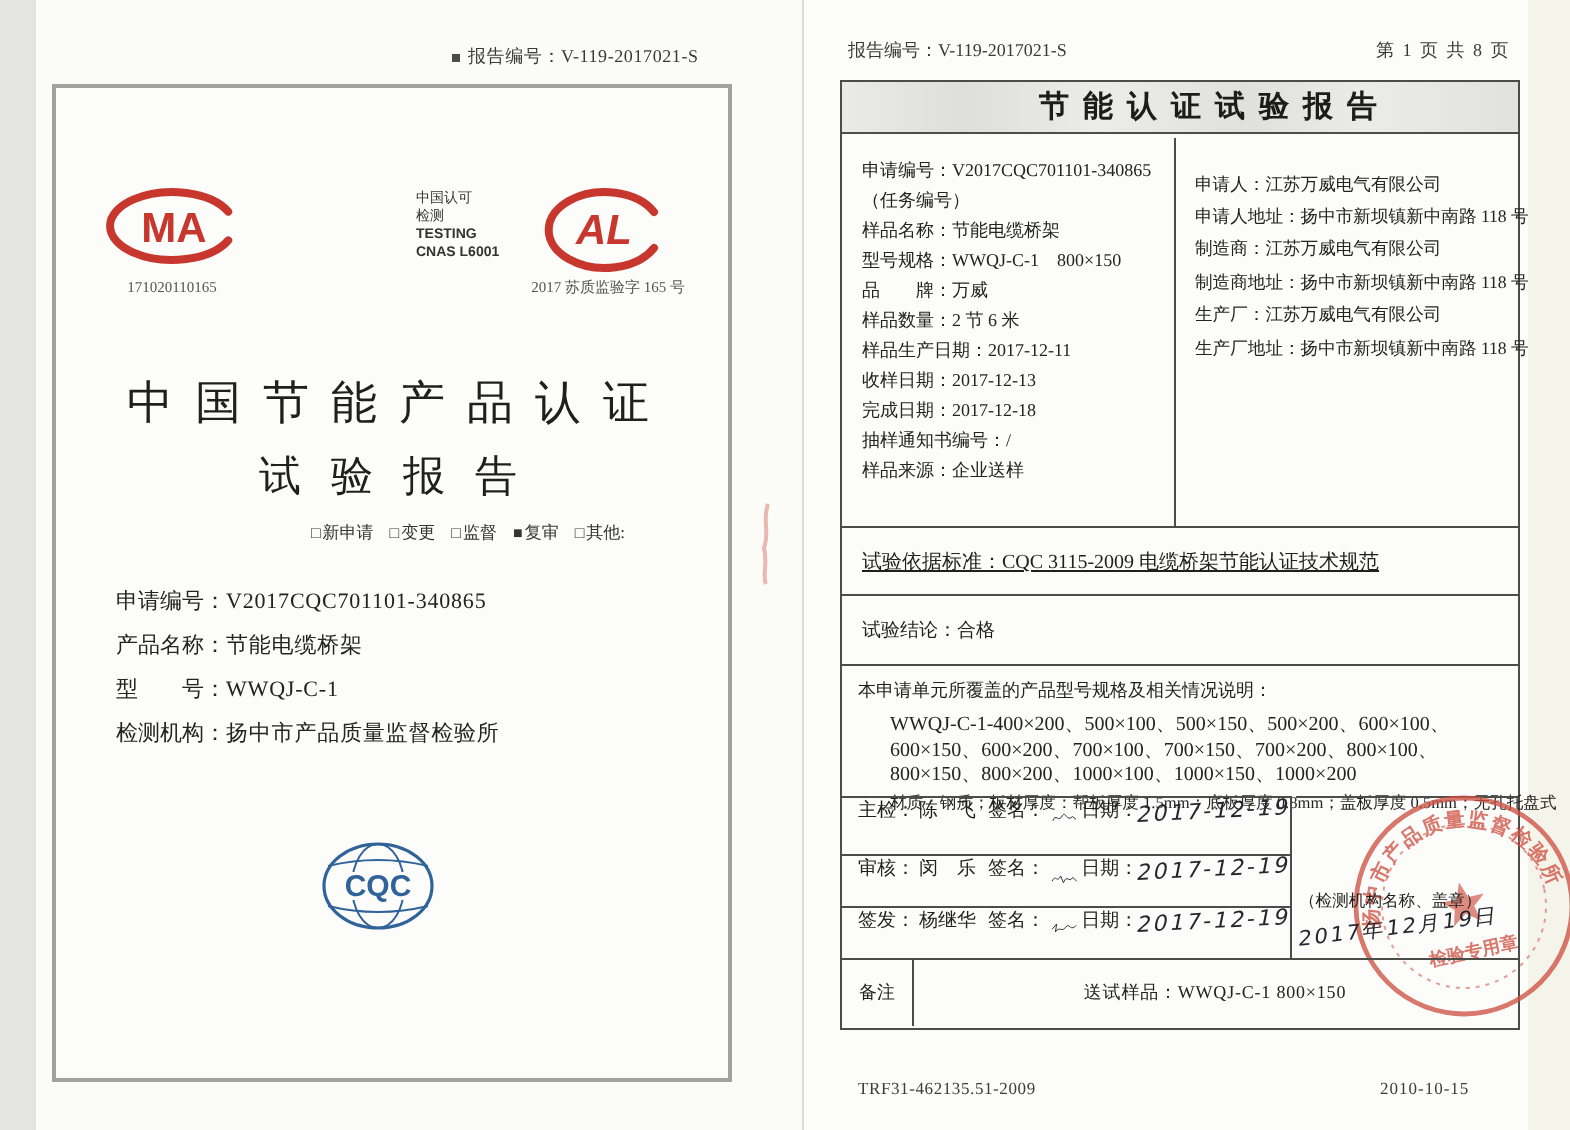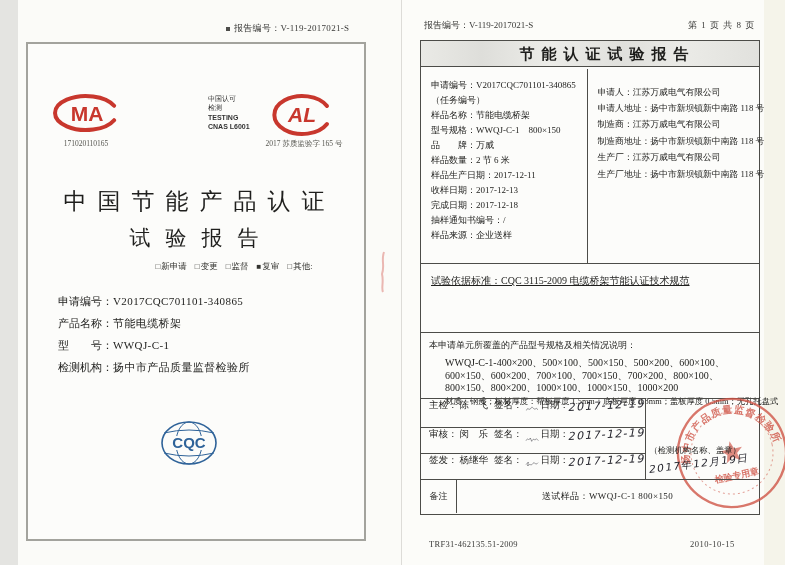--- a/index.html
+++ b/index.html
@@ -182,20 +182,23 @@
         <div class="iline">制造商：江苏万威电气有限公司</div>
         <div class="iline">制造商地址：扬中市新坝镇新中南路 118 号</div>
         <div class="iline">生产厂：江苏万威电气有限公司</div>
         <div class="iline">生产厂地址：扬中市新坝镇新中南路 118 号</div>
       </div>
 
     <div class="rt t-standard">
       <span>试验依据标准：</span><span>CQC 3115-2009 电缆桥架节能认证技术规范</span>
     </div>
 
+    <div class="rt t-conclusion">
+      <span>试验结论：</span><span>合格</span>
+    </div>
 
     <div class="rt t-coverage">
       <div class="cov-title">本申请单元所覆盖的产品型号规格及相关情况说明：</div>
       <div class="cov-models">WWQJ-C-1-400×200、500×100、500×150、500×200、600×100、600×150、600×200、700×100、700×150、700×200、800×100、800×150、800×200、1000×100、1000×150、1000×200</div>
       <div class="cov-material">材质：钢质；板材厚度：帮板厚度 1.5mm；底板厚度 0.8mm；盖板厚度 0.5mm；无孔托盘式</div>
     </div>
 
     <div class="rt sig-row sig1">
       <span>主检：</span>
         <span class="sig-name">陈　飞</span>

